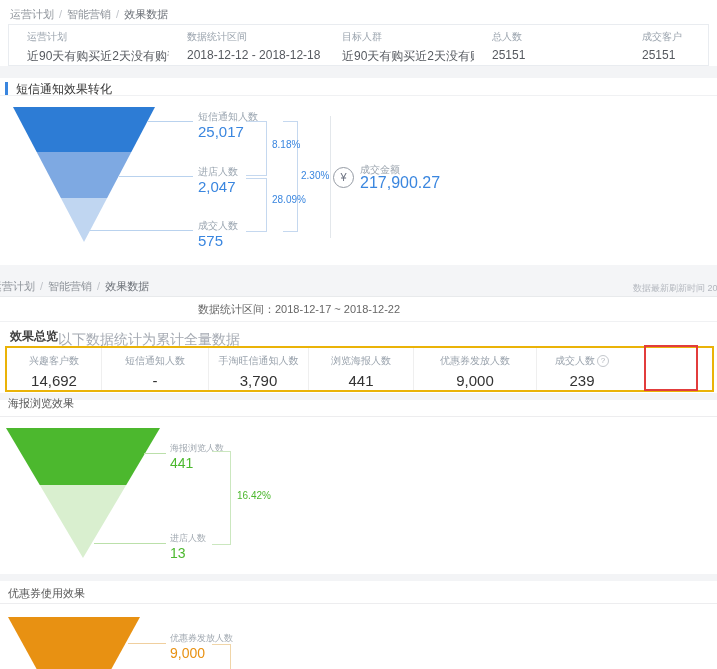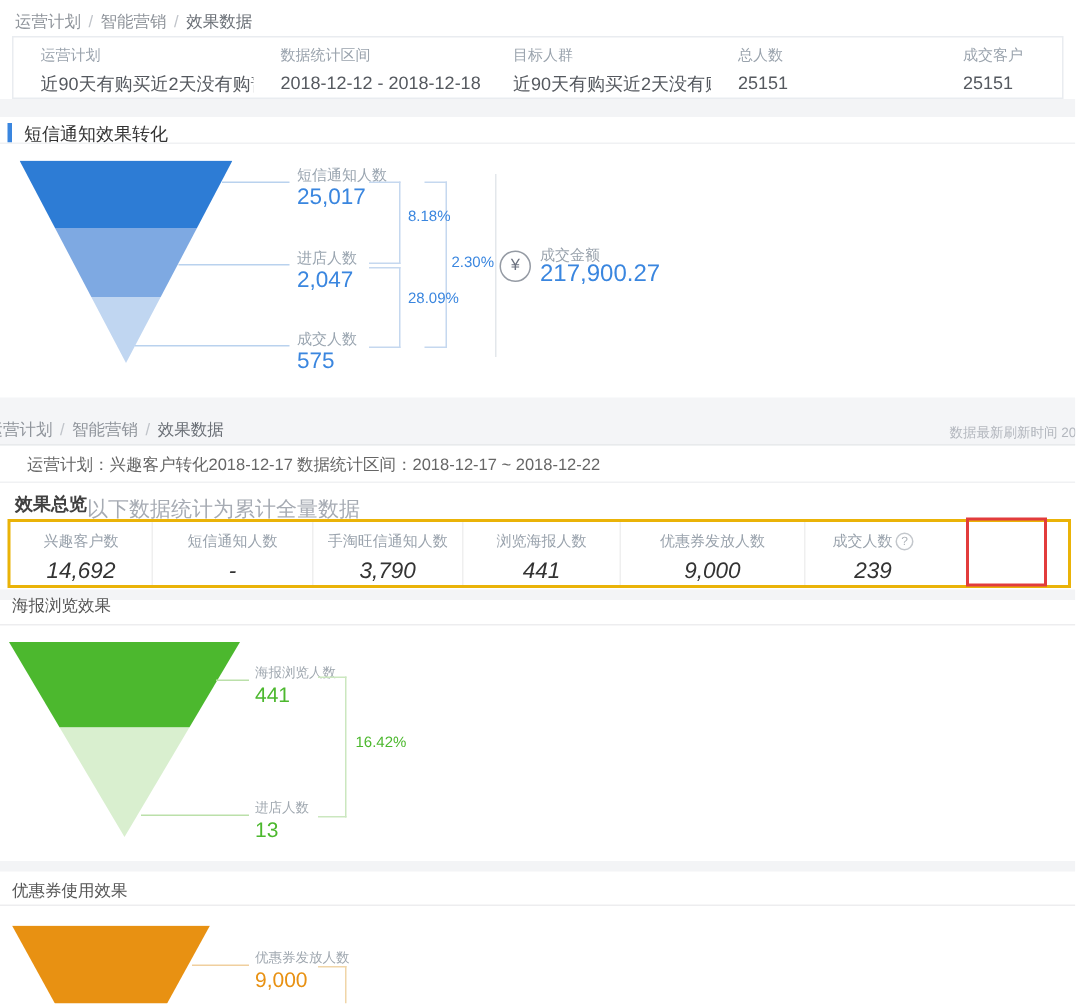--- a/index.html
+++ b/index.html
@@ -75,21 +75,21 @@
   .plan-b{left:198px;}
 
   .ov-title{left:10px;top:328px;font-size:12px;font-weight:bold;color:#404040;}
   .ov-note{left:58px;top:331px;font-size:14px;color:#a6abb3;}
 
   
   .stats{left:5px;top:346px;width:705px;height:42px;border:2px solid #eab308;background:#fff;display:grid;grid-template-columns:95px 107px 100px 105px 123px 90px 1fr;}
   .stat-cell{text-align:center;border-right:1px solid #efefef;padding-top:6px;}
   .stat-cell:last-child{border-right:none;}
   .stat-label{font-size:10px;color:#9aa3ad;white-space:nowrap;}
-  .stat-value{font-size:15px;color:#333;margin-top:4px;font-style:italic;}
+  .stat-value{font-size:15px;color:#333;margin-top:4px;}
   .help-icon{display:inline-block;width:10px;height:10px;line-height:10px;border:1px solid #c3c7cc;border-radius:50%;font-size:8px;color:#aeb3b9;text-align:center;vertical-align:1px;margin-left:2px;}
   .red-box{left:644px;top:345px;width:50px;height:42px;border:2px solid #e23c3c;}
 </style>
 </head>
 <body>
 
 <div class="page">
 
   <div class="abs bc bc1">
     <span>运营计划</span><span class="sep">/</span><span>智能营销</span><span class="sep">/</span><span class="cur">效果数据</span>
@@ -152,21 +152,20 @@
   <div class="abs yen-circle">¥</div>
   <div class="abs amount-label">成交金额</div>
   <div class="abs amount-value">217,900.27</div>
 
   <div class="abs band band-b"></div>
   <div class="abs bc bc2">
     <span>运营计划</span><span class="sep">/</span><span>智能营销</span><span class="sep">/</span><span class="cur">效果数据</span>
   </div>
   <div class="abs refresh-note">数据最新刷新时间 2018-12</div>
 
-  <div class="abs plan-text plan-a">运营计划：兴趣客户转化2018-12-17</div>
   <div class="abs plan-text plan-b">数据统计区间：2018-12-17 ~ 2018-12-22</div>
   <div class="abs hr" style="top:321px"></div>
 
   <div class="abs ov-title">效果总览</div>
   <div class="abs ov-note">以下数据统计为累计全量数据</div>
 
   <div class="abs stats">
     <div class="stat-cell">
       <div class="stat-label">兴趣客户数</div>
       <div class="stat-value">14,692</div>

